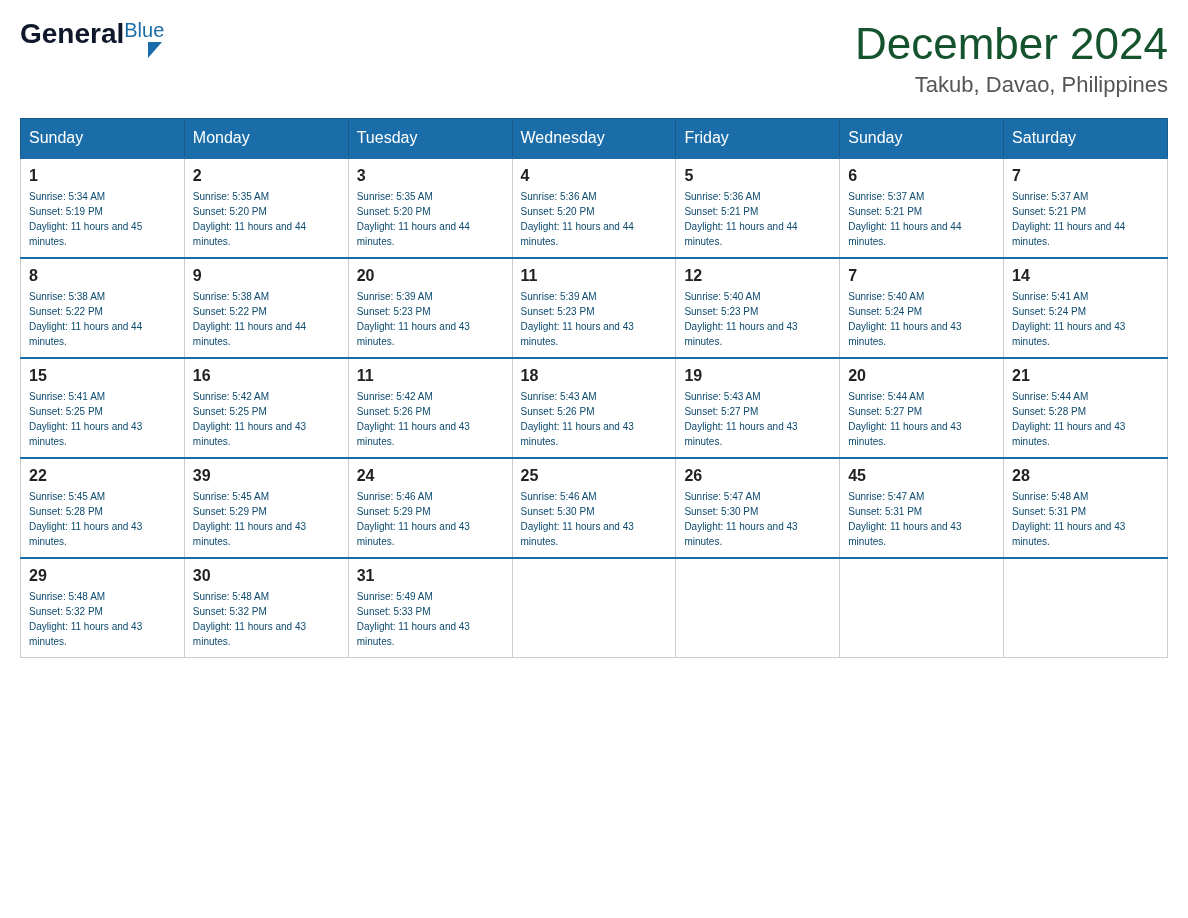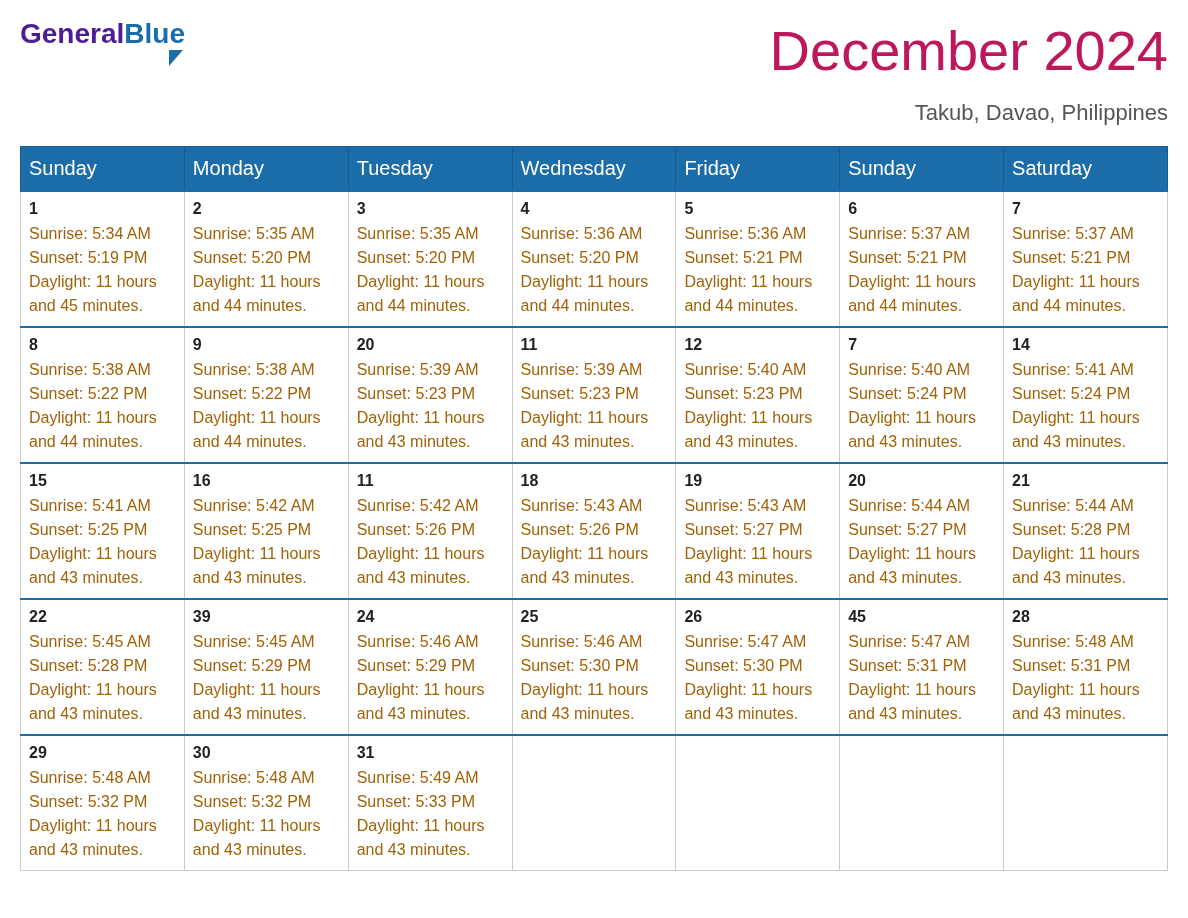--- a/index.html
+++ b/index.html
@@ -21,87 +21,87 @@
       flex-direction: column;
       align-items: flex-start;
     }
     .logo-wrapper {
       display: flex;
       align-items: flex-start;
     }
     .logo-general-part {
       font-size: 28px;
       font-weight: bold;
-      color: #4c1d95;
+      color: #0f172a;
       line-height: 1;
     }
     .logo-right {
       display: flex;
       flex-direction: column;
     }
     .logo-blue-text {
-      font-size: 28px;
-      font-weight: bold;
+      font-size: 20px;
+      font-weight: normal;
       color: #1a6da8;
       line-height: 1;
     }
     .logo-triangle {
       width: 0;
       height: 0;
       border-style: solid;
       border-width: 16px 14px 0 0;
       border-color: #1a6da8 transparent transparent transparent;
       align-self: flex-end;
       margin-right: 2px;
       margin-top: 2px;
     }
     .title-section {
       text-align: right;
     }
     .month-year {
-      font-size: 56px;
+      font-size: 44px;
       font-weight: normal;
-      color: #be185d;
+      color: #14532d;
       line-height: 1.1;
     }
     .location {
       font-size: 22px;
       color: #555;
-      margin-top: 18px;
+      margin-top: 4px;
     }
     .calendar-table {
       width: 100%;
       border-collapse: collapse;
       border: 1px solid #aaa;
     }
     .calendar-table th {
       background-color: #1a6da8;
       color: #fff;
       padding: 10px 8px;
-      font-size: 20px;
+      font-size: 16px;
       font-weight: normal;
       text-align: left;
       border: 1px solid #1a5a8a;
     }
     .calendar-table td {
       vertical-align: top;
       padding: 8px;
       border: 1px solid #ccc;
       width: calc(100% / 7);
       min-height: 100px;
     }
     .day-number {
       font-size: 16px;
       font-weight: bold;
       color: #222;
       margin-bottom: 4px;
     }
     .day-info {
-      font-size: 16px;
-      color: #a16207;
+      font-size: 10px;
+      color: #0c4a6e;
       line-height: 1.5;
     }
     .empty-cell {
       background: #fff;
     }
     .week-row td {
       border-top: 2px solid #1a6da8;
     }
   </style>
 </head>

